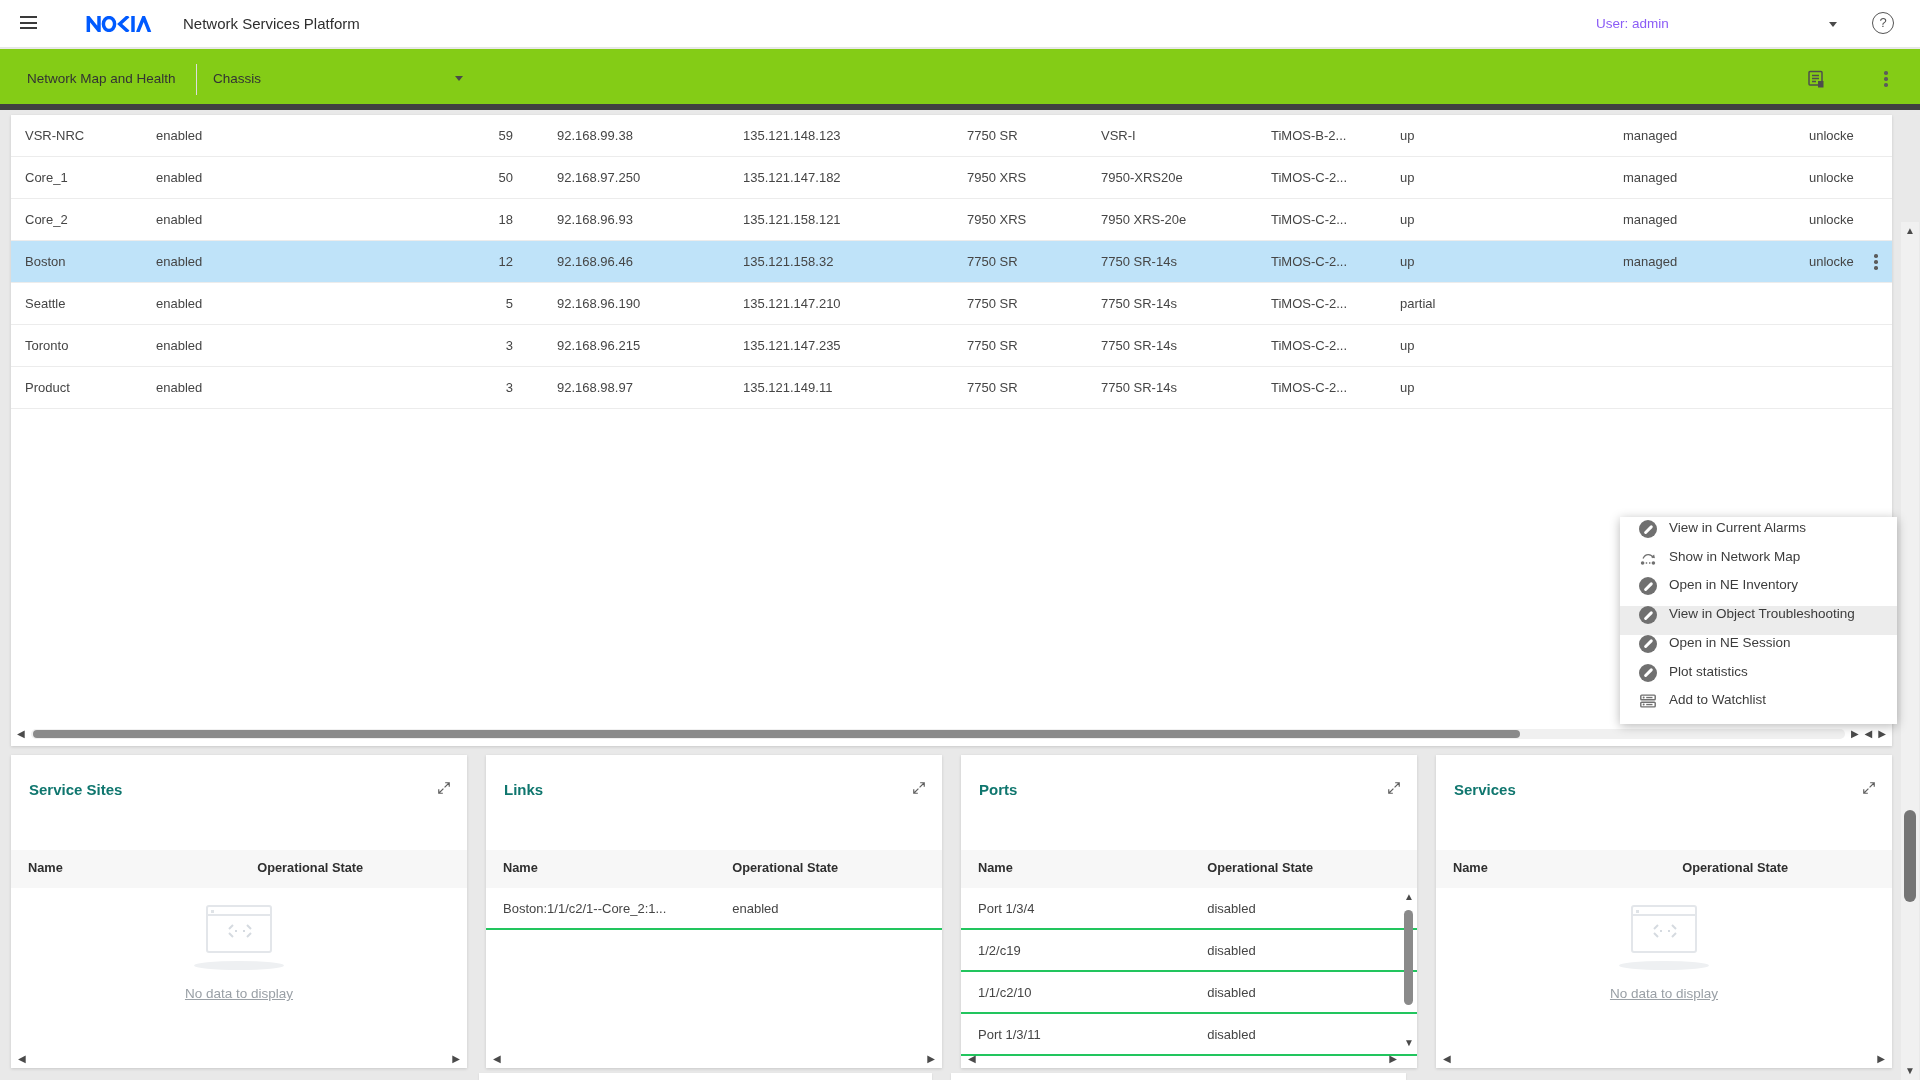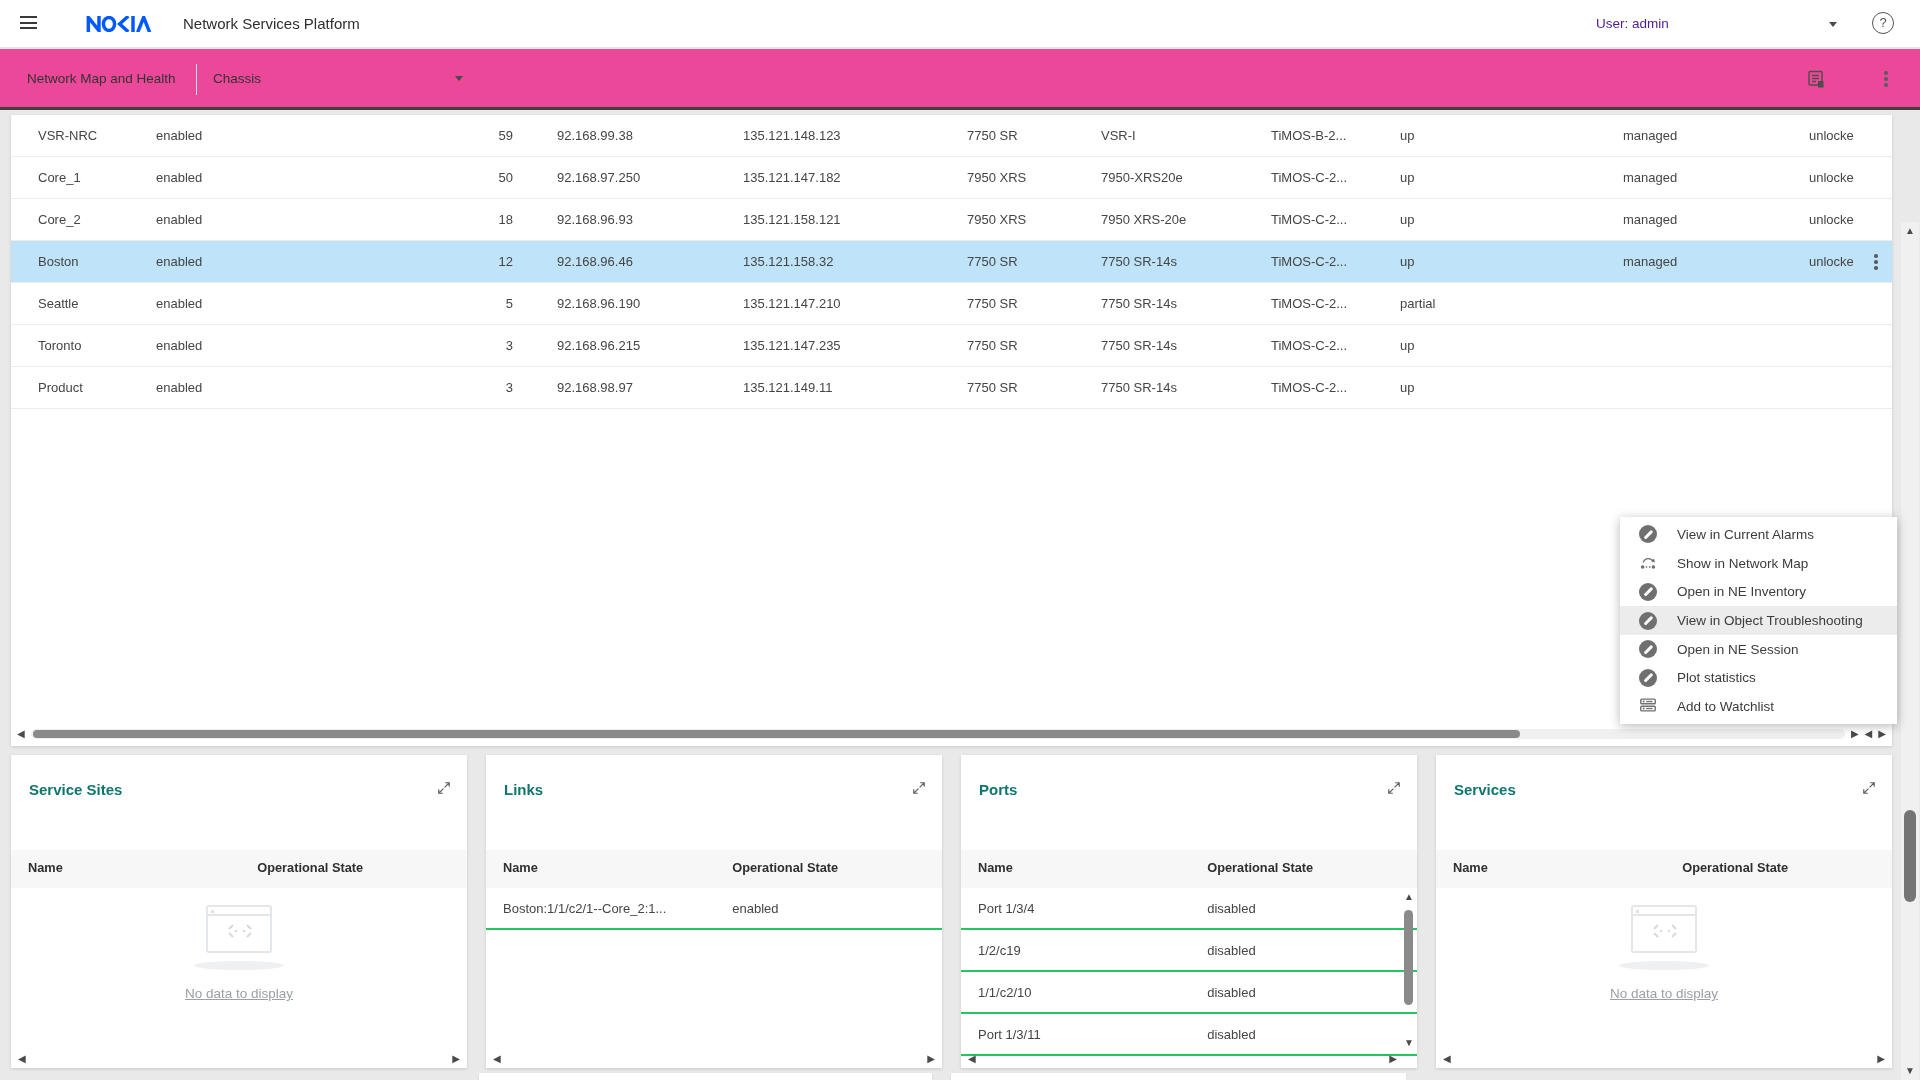--- a/index.html
+++ b/index.html
@@ -7,30 +7,30 @@
     font-family:"Liberation Sans", sans-serif; background:#e9e9e9; color:#3c3c3c; }
 
   
   .appbar { position:absolute; top:0; left:0; width:1920px; height:48px; background:#fff;
     border-bottom:1px solid #e6e6e6; z-index:6; }
   .hamburger { position:absolute; left:20px; top:16px; width:17px; height:14px; cursor:pointer; }
   .hamburger i { display:block; height:2px; background:#3a3a3a; margin-bottom:3.6px; }
   .logo { position:absolute; left:84px; top:16px; }
   .app-title { position:absolute; left:183px; top:15px; font-size:15px; color:#2e2e2e; }
   .user-menu { position:absolute; left:1596px; top:14px; width:260px; height:22px; cursor:pointer; }
-  .user-label { font-size:13.5px; color:#4c1d95; }
+  .user-label { font-size:13.5px; color:#8b5cf6; }
   .caret { display:inline-block; width:0; height:0; border-left:4.5px solid transparent;
     border-right:4.5px solid transparent; border-top:5.5px solid #4a4a4a; }
   .user-menu .caret { position:absolute; left:233px; top:8px; }
   .help-btn { position:absolute; left:1872px; top:12px; width:22px; height:22px; border:1.6px solid #555;
     border-radius:50%; text-align:center; font-size:13px; line-height:19px; color:#555; cursor:pointer; }
 
   
-  .toolbar { position:absolute; top:49px; left:0; width:1920px; height:61px; background:#ec4899;
-    border-bottom:3px solid #404040; z-index:5; }
+  .toolbar { position:absolute; top:49px; left:0; width:1920px; height:61px; background:#84cc16;
+    border-bottom:6px solid #404040; z-index:5; }
   .breadcrumb { position:absolute; left:27px; top:22px; font-size:13.5px; color:#333; }
   .tb-divider { position:absolute; left:196px; top:15px; width:1px; height:31px; background:#ddd; }
   .view-select { position:absolute; left:213px; top:22px; width:250px; font-size:13.5px; color:#333; cursor:pointer; }
   .view-select .caret { position:absolute; right:0; top:5px; }
   .report-icon { position:absolute; left:1806px; top:20px; cursor:pointer; }
   .kebab { width:4px; cursor:pointer; }
   .kebab i { display:block; width:3.5px; height:3.5px; border-radius:50%; background:#5c5c5c; margin-bottom:2.6px; }
   .toolbar .kebab { position:absolute; left:1884px; top:22px; }
 
   
@@ -61,21 +61,21 @@
     font-size:13px; padding:0 6px; outline:none; }
   .f-select { position:relative; height:30px; border:1px solid #c6c6c6; border-radius:2px;
     background:#fff; cursor:pointer; }
   .f-select .caret { position:absolute; right:8px; top:12px; }
   .funnel { margin-left:14px; cursor:pointer; flex:none; }
 
   .ne-row { height:42px; border-bottom:1px solid #ececec; align-items:center; cursor:pointer;
     position:relative; background:#fff; }
   .ne-row.selected { background:#bfe3f9; }
   .ne-cell { font-size:13px; color:#454545; white-space:nowrap; overflow:hidden; }
-  .ne-cell:first-child { padding-left:27px; }
+  .ne-cell:first-child { padding-left:14px; }
   .cell-right { text-align:right; padding-right:44px; }
   .row-kebab { position:absolute; right:14px; top:13px; }
 
   .hscroll { position:absolute; left:6px; right:6px; top:611px; height:16px; display:flex;
     align-items:center; gap:6px; }
   .hs-track { flex:1; height:10px; background:#f0f0f0; border-radius:5px; position:relative; }
   .hs-thumb { position:absolute; left:2px; top:1px; height:8px; width:82%; background:#8a8a8a;
     border-radius:4px; cursor:pointer; }
   .arrow-glyph { font-size:10px; color:#4a4a4a; line-height:1; cursor:pointer; user-select:none; }
 
@@ -110,21 +110,21 @@
   
   .pvscroll { position:absolute; right:1px; top:112px; bottom:0; width:18px; background:#f0f0f0; z-index:4; }
   .pvscroll .up { position:absolute; top:4px; left:4px; }
   .pvscroll .down { position:absolute; bottom:4px; left:4px; }
   .pv-thumb { position:absolute; left:3px; top:588px; width:12px; height:92px; background:#757575;
     border-radius:6px; cursor:pointer; }
 
   
   .ctx-menu { position:absolute; left:1620px; top:517px; width:277px; height:207px; background:#fff;
     box-shadow:0 2px 10px rgba(0,0,0,.28); z-index:20; display:flex; flex-direction:column; padding:3px 0; }
-  .ctx-item { flex:1; display:flex; align-items:center; gap:20px; padding-left:19px; font-size:13.5px;
+  .ctx-item { flex:1; display:flex; gap:12px; padding-left:19px; font-size:13.5px;
     color:#3c3c3c; cursor:pointer; white-space:nowrap; }
   .ctx-item.hl { background:#ececec; }
   .circle-icon { position:relative; width:18px; height:18px; border-radius:50%; background:#707070; flex:none; }
   .circle-icon::after { content:""; position:absolute; left:7.6px; top:3.5px; width:2.6px; height:11px;
     background:#fff; border-radius:2px; transform:rotate(45deg); }
   .svg-icon { flex:none; }
 </style>
 </head>
 <body>
 

